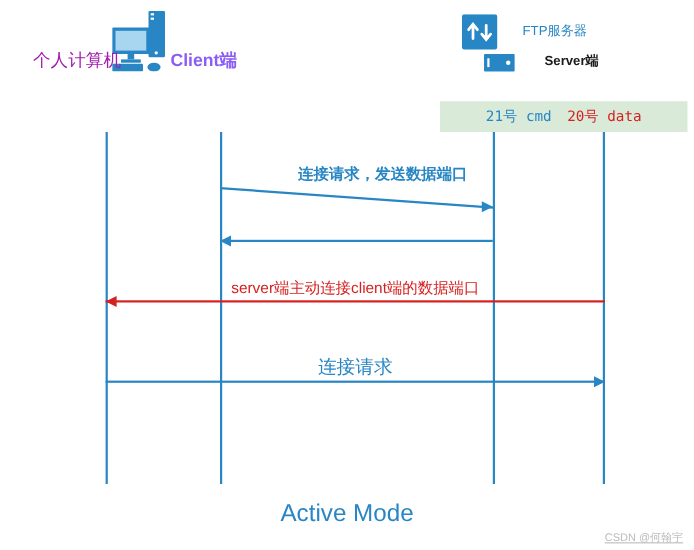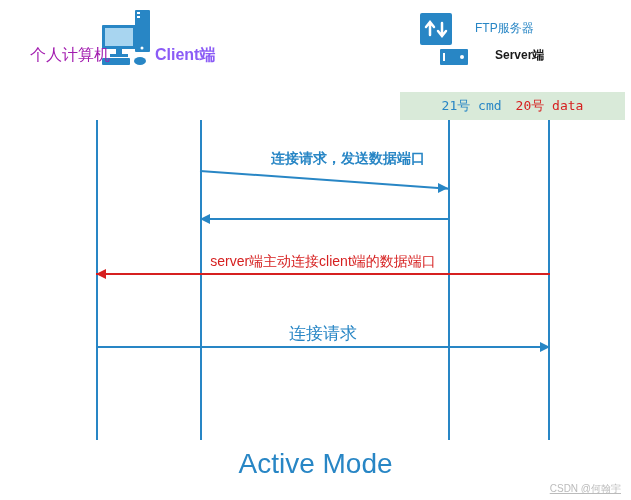--- a/index.html
+++ b/index.html
@@ -50,21 +50,21 @@
     .arrow-red { background: #d62020; }
     .arrow-slant { transform-origin: left center; }
     
     
     .arrow-head { position: absolute; width: 0; height: 0; }
     .head-right-blue { border-left: 10px solid #2886c5; border-top: 5px solid transparent; border-bottom: 5px solid transparent; }
     .head-left-blue { border-right: 10px solid #2886c5; border-top: 5px solid transparent; border-bottom: 5px solid transparent; }
     .head-left-red { border-right: 10px solid #d62020; border-top: 5px solid transparent; border-bottom: 5px solid transparent; }
     
     
-    .title { position: absolute; bottom: 20px; left: 0; width: 100%; text-align: center; color: #2886c5; font-size: 28px; font-weight: 400; }
+    .title { position: absolute; bottom: 20px; left: 0; width: 100%; text-align: center; color: #2886c5; font-size: 22px; font-weight: 400; }
     
     
     .watermark { position: absolute; bottom: 4px; right: 10px; color: #bbb; font-size: 10px; text-decoration: underline; }
   </style>
 </head>
 <body>
 
 <div class="container">
 
   <div class="actor-area actor-client">

